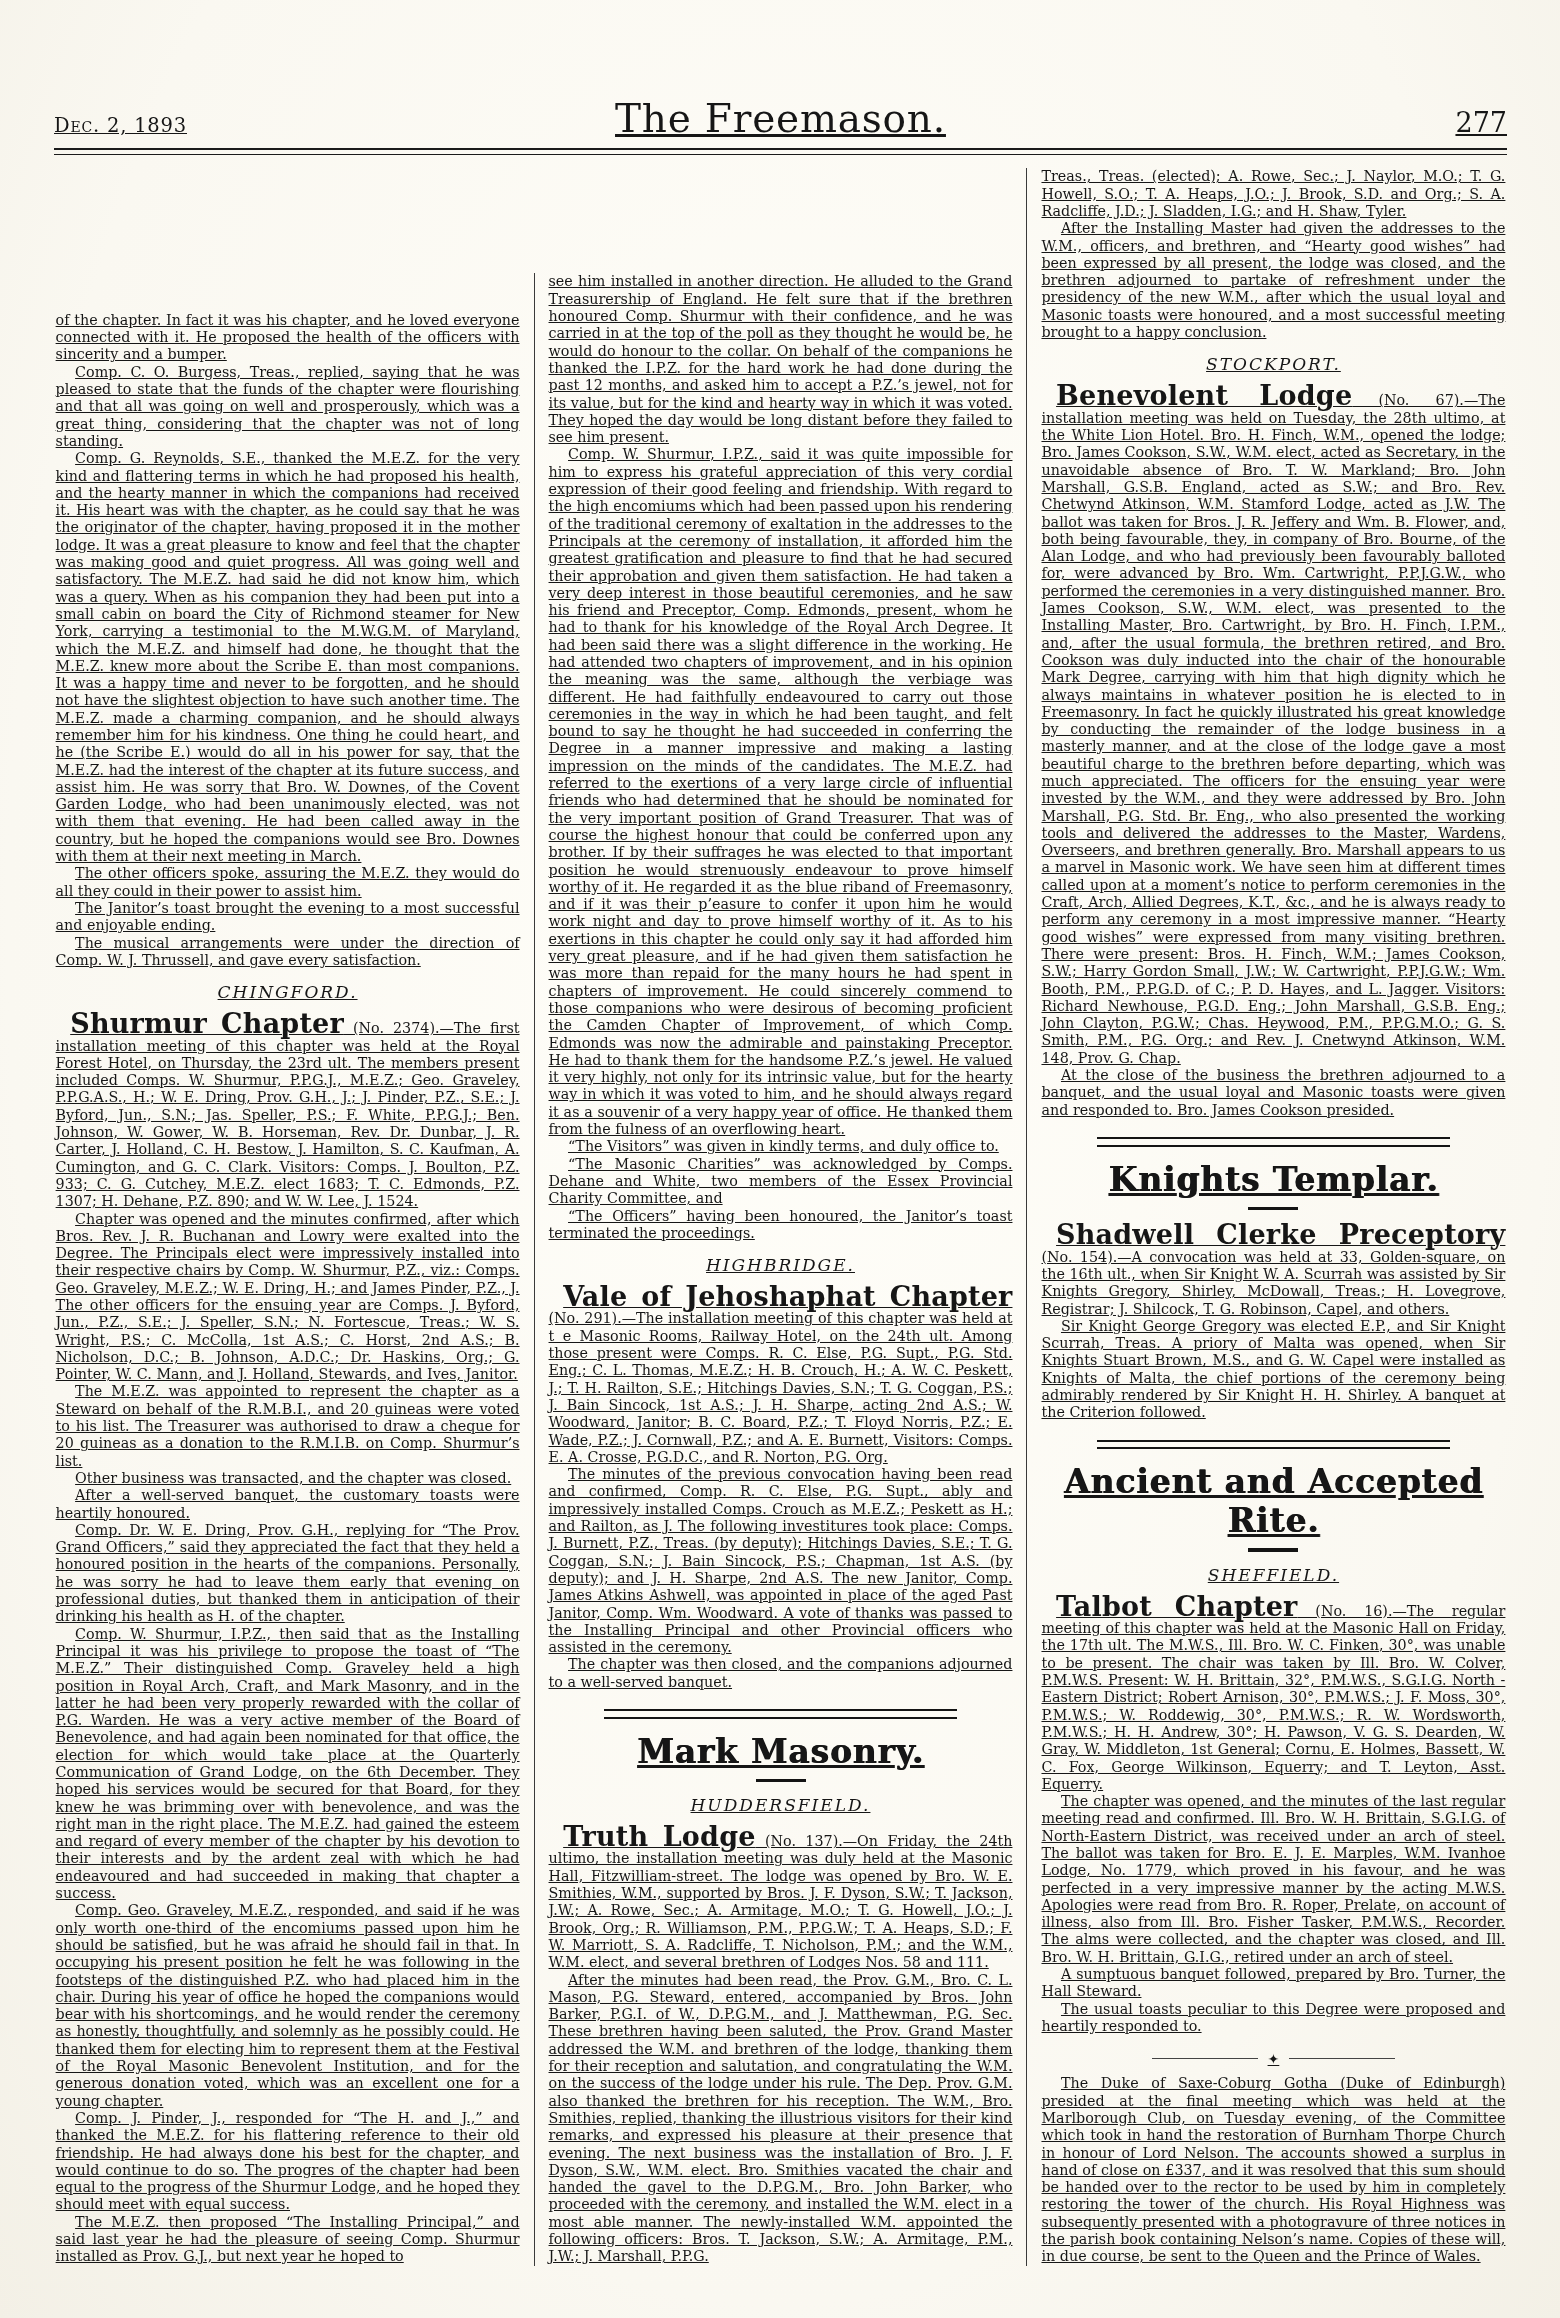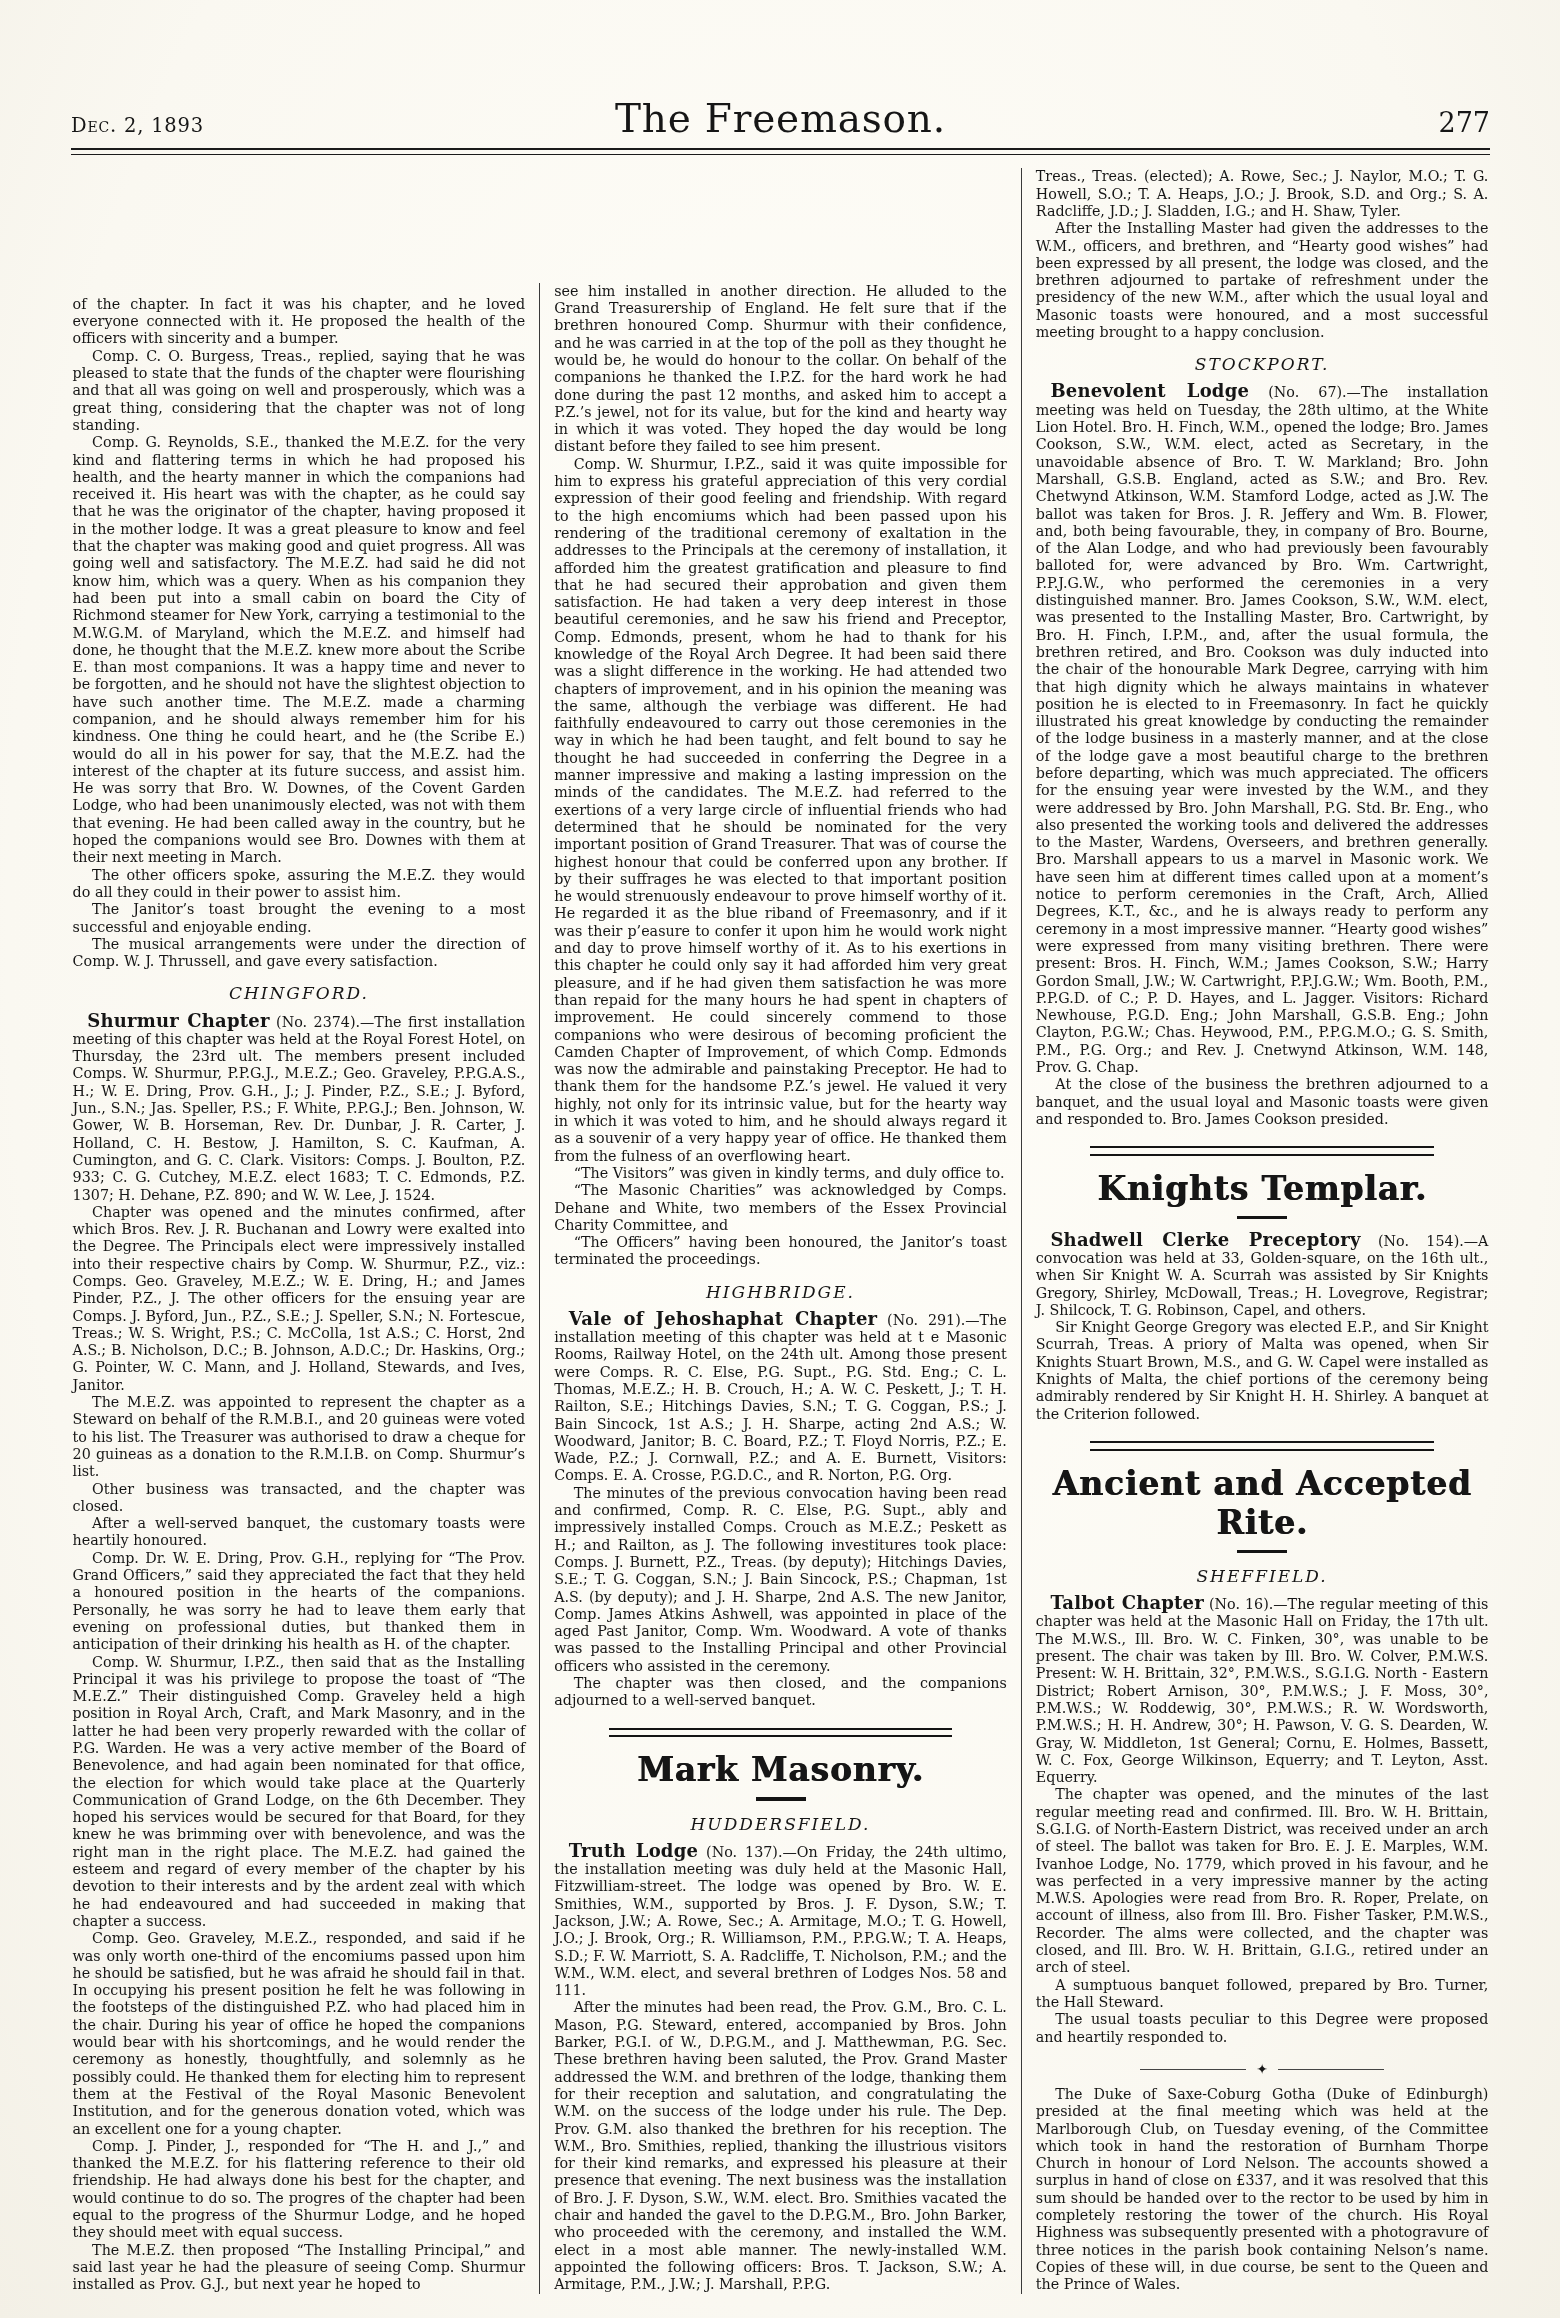--- a/index.html
+++ b/index.html
@@ -5,37 +5,38 @@
   html,body { margin:0; padding:0; background:#8a8a8a; }
   .page {
     position:relative;
     width:1561px; height:2319px;
     margin:0 auto;
     background:#fcfbf6;
     background-image: radial-gradient(ellipse at 50% 40%, #fffef9 0%, #faf8f1 70%, #f3f0e6 100%);
     color:#161616;
     font-family:"DejaVu Serif","Liberation Serif",serif;
     box-sizing:border-box;
-    padding:96px 71px 33px;
+    padding:96px 54px 33px;
     overflow:hidden;
+    text-decoration:underline;
   }
   .masthead { display:flex; align-items:baseline; }
   .m-date { width:260px; font-size:19.5px; font-variant:small-caps; letter-spacing:0.8px; }
   .m-title { flex:1; text-align:center; font-size:39px; letter-spacing:0.8px; }
   .m-page { width:260px; text-align:right; font-size:27px; }
   .head-rule { margin-top:6.5px; height:4.9px; border-top:2.4px solid #1b1b1b; border-bottom:0.8px solid #1b1b1b; }
   .columns { display:flex; margin-top:13px;align-items:flex-end; }
   .col { flex:1; padding:0 14px; min-width:0; }
   .col:first-child { padding-left:1.6px; }
   .col:last-child { padding-right:1.6px; }
   .col + .col { border-left:0.8px solid #3a3a3a; }
   .para { margin:0; font-size:14.3px; line-height:17.3px; text-align:justify; text-indent:19.5px; }
   .para.cont { text-indent:0; }
   .para.article { text-indent:14.6px; }
-  .lead { font-weight:bold; font-size:18px; line-height:1; letter-spacing:0.2px; }
+  .lead { font-weight:bold; font-size:27px; line-height:1; letter-spacing:0.2px; }
   .town { margin:13px 0 8.1px; text-align:center; font-style:italic; font-weight:normal; font-size:17px; letter-spacing:2px; }
   .section { margin:18px 0 11.4px; }
   .sec-bar { height:5.7px; border-top:2.4px solid #141414; border-bottom:2.4px solid #141414; width:76%; margin:0 auto 13px; }
   .sec-title { margin:0; text-align:center; font-size:33px; font-weight:bold; text-shadow:0.8px 0 0 #141414; letter-spacing:0.8px; }
   .sec-dash { width:50px; height:3.3px; background:#141414; margin:8.1px auto 0; }
   .orn { display:flex; align-items:center; justify-content:center; gap:9.8px; margin:16.3px 0 9.8px; }
   .orn .line { height:0.8px; background:#444; width:106px; }
   .orn .star { font-size:14px; line-height:1; }
 </style>
 </head>

